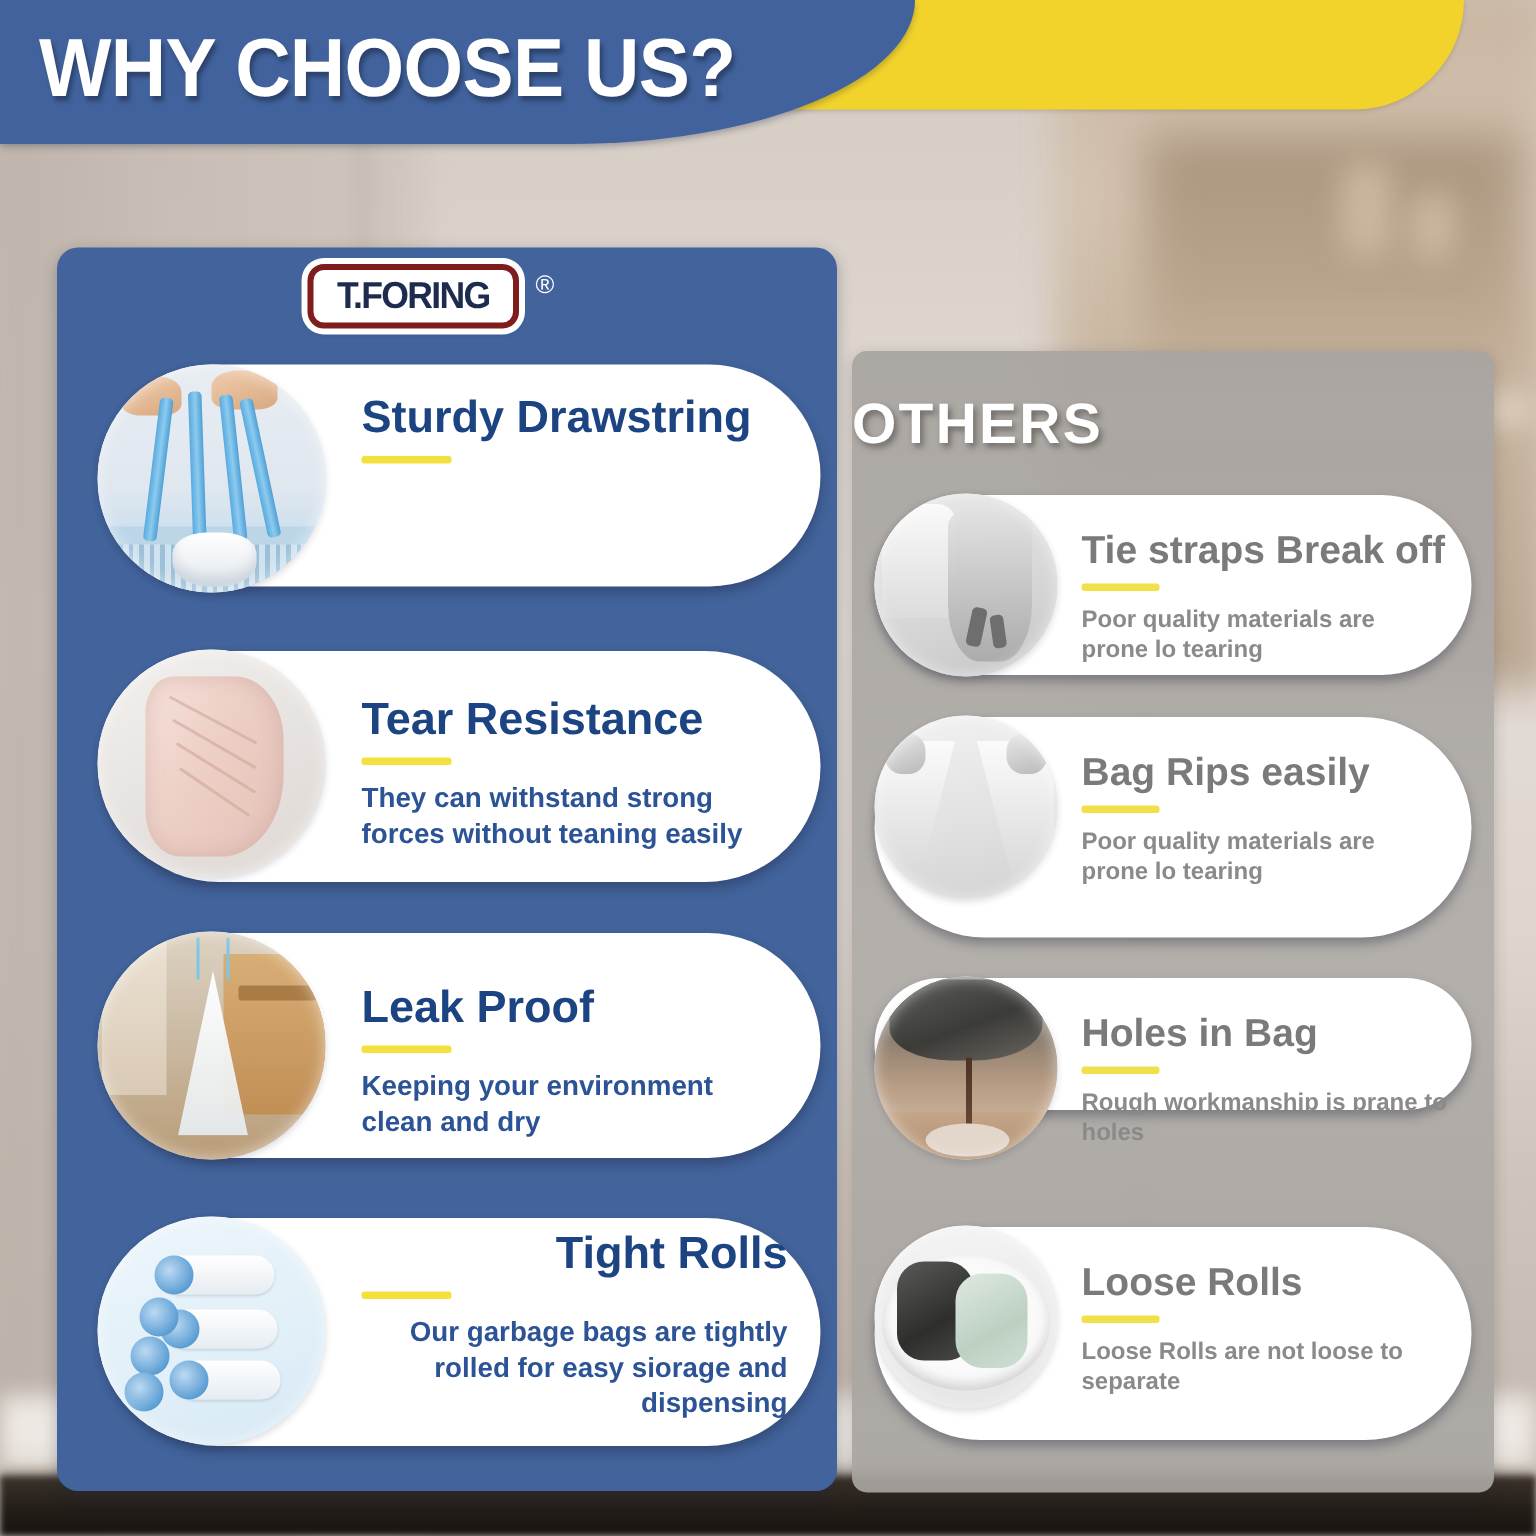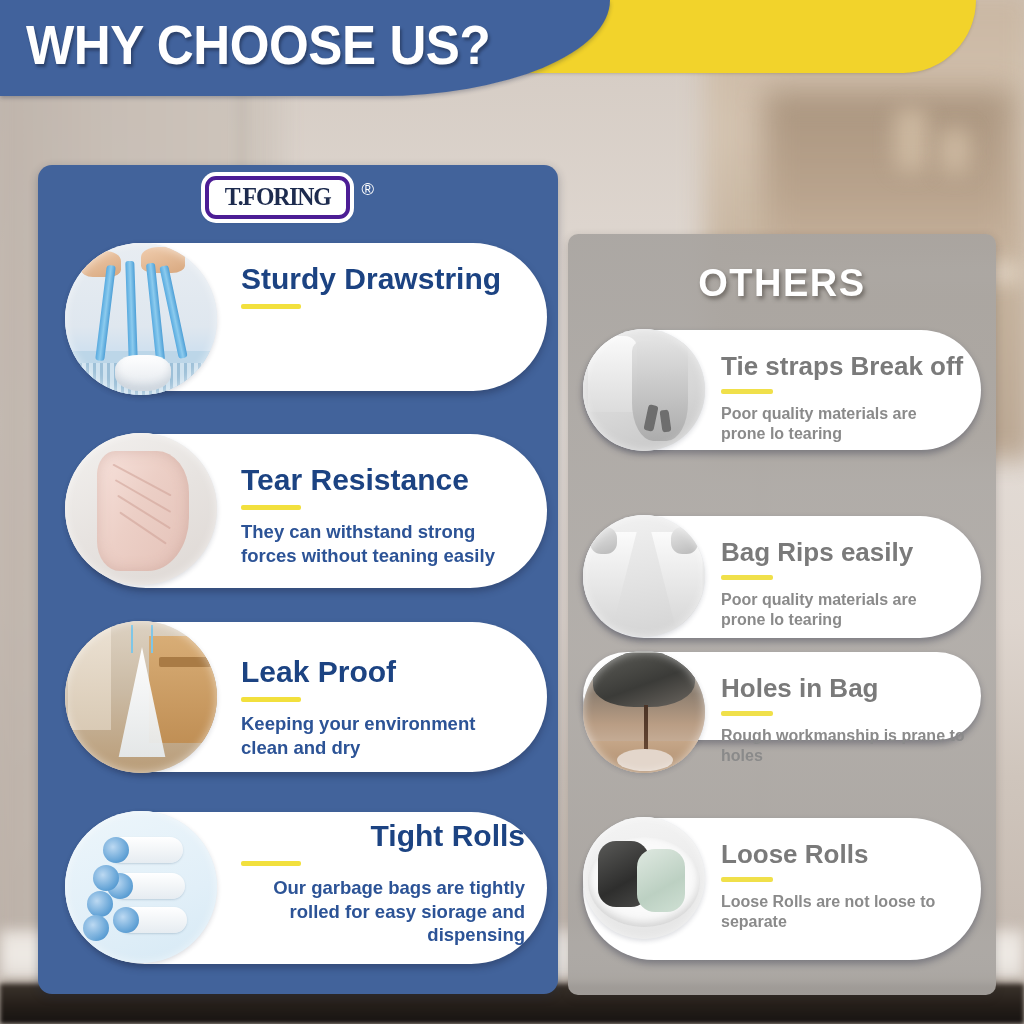--- a/index.html
+++ b/index.html
@@ -99,25 +99,24 @@
     box-shadow:0 3px 10px rgba(40,38,36,.22);
   }
 
   
   .logo{
     position:absolute;left:205px;top:176px;
     display:flex;align-items:center;
   }
   .logo-plate{
     background:#ffffff;
-    border:4px solid #4c1d95;
+    border:4px solid #7f1d1d;
     border-radius:11px;
     padding:4px 13px 5px 13px;
     box-shadow:0 0 0 4px #ffffff, 0 2px 4px rgba(20,30,60,.35);
-    font-family:Liberation Serif, serif;
   }
   .logo-text{
     color:#1d2b4e;
     font-size:25px;
     font-weight:bold;
     letter-spacing:-1.2px;
     line-height:26px;
     white-space:nowrap;
     transform:scaleX(.95);
     display:block;
@@ -126,21 +125,20 @@
     color:#ffffff;
     font-size:17px;
     margin-left:11px;
     margin-bottom:16px;
     font-weight:normal;
   }
 
   
   .others-title{
     position:absolute;left:568px;top:262px;width:428px;
-    text-align:center;
     color:#ffffff;
     font-size:38px;
     font-weight:bold;
     letter-spacing:1.5px;
     text-shadow:2px 3px 4px rgba(60,55,50,.55);
   }
 
   
   .card{
     position:absolute;
@@ -349,21 +347,21 @@
         <div class="tie-dark" style="left:64%;top:66%;width:9px;height:22px;transform:rotate(-8deg);"></div>
       </div>
     </div>
     <div class="card-body" style="left:138px;top:22px;right:16px;">
       <div class="card-head card-head-r">Tie straps Break off</div>
       <div class="accent accent-r"></div>
       <div class="card-desc card-desc-r">Poor quality materials are prone lo tearing</div>
     </div>
   </div>
 
-  <div class="card card-right" style="top:516px;height:122px;">
+  <div class="card card-right" style="top:478px;height:147px;">
     <div class="thumb thumb-r" style="top:-1px;">
       <div class="art art-rip">
         <div class="rip-half" style="left:2%;clip-path:polygon(0 0,100% 0,54% 100%,0 100%);"></div>
         <div class="rip-half" style="right:2%;clip-path:polygon(0 0,100% 0,100% 100%,46% 100%);"></div>
         <div class="rip-hand" style="left:6%;"></div>
         <div class="rip-hand" style="right:6%;"></div>
       </div>
     </div>
     <div class="card-body" style="left:138px;top:22px;right:16px;">
       <div class="card-head card-head-r">Bag Rips easily</div>

